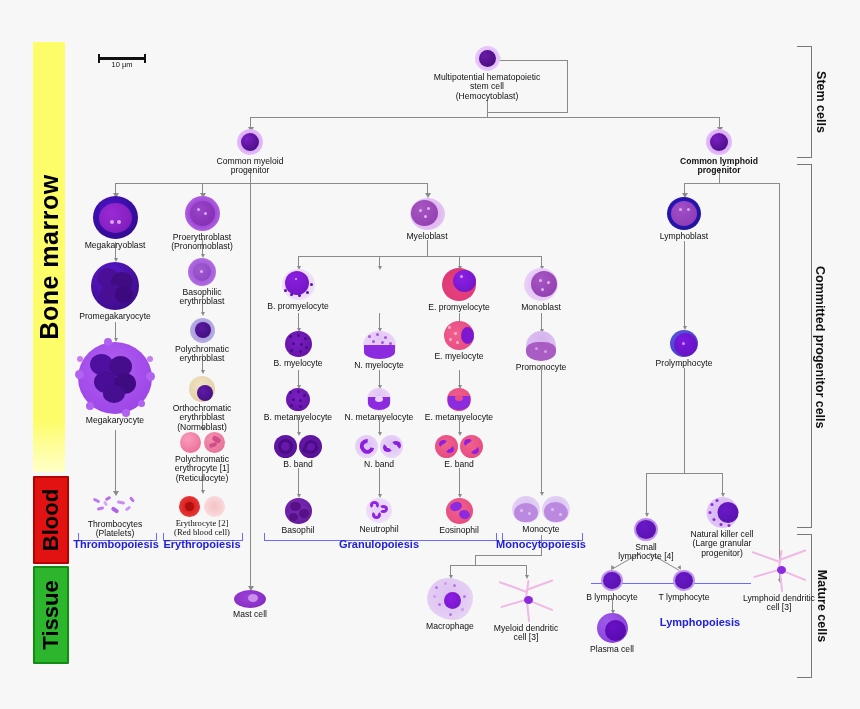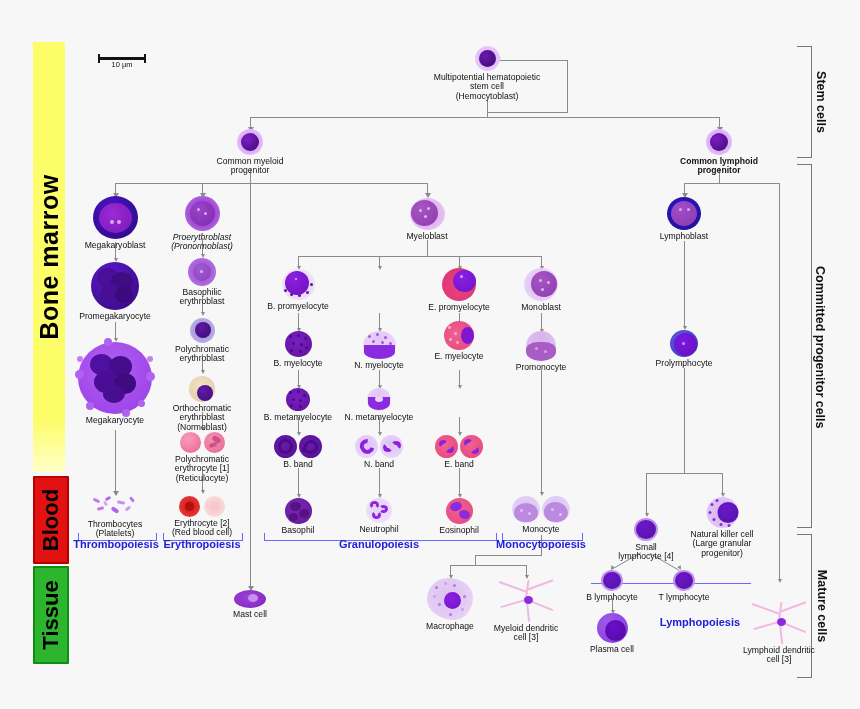--- a/index.html
+++ b/index.html
@@ -311,21 +311,21 @@
   </div>
 
   <div class="node" style="left:202px;top:196px;">
     <div class="cellrow">
       <span class="cell" style="width:35px;height:35px;background:radial-gradient(circle at 50% 50%,#8b2ec9 0%,#a34fd8 55%,#c77ef0 100%);">
         <span class="nuc" style="left:5px;top:5px;width:25px;height:25px;background:radial-gradient(circle at 38% 34%,#9a44c9,#7e2aae);"></span>
         <span class="nuc" style="left:12px;top:12px;width:3px;height:3px;background:#d9a8ef;"></span>
         <span class="nuc" style="left:19px;top:16px;width:3px;height:3px;background:#d9a8ef;"></span>
       </span>
     </div>
-    <div class="caption" style="white-space:pre-line;font-style:italic;">Proerythroblast
+    <div class="caption" style="white-space:pre-line;">Proerythroblast
 (Pronormoblast)</div>
   </div>
 
   <div class="node" style="left:202px;top:258px;">
     <div class="cellrow">
       <span class="cell" style="width:28px;height:28px;background:radial-gradient(circle at 50% 50%,#9b4dd6 0%,#ab66de 60%,#c98df0 100%);">
         <span class="nuc" style="left:5px;top:5px;width:18px;height:18px;background:radial-gradient(circle at 38% 34%,#a05cd0,#8c3fc0);"></span>
         <span class="nuc" style="left:12px;top:12px;width:3px;height:3px;background:#d8b0f0;"></span>
       </span>
     </div>
@@ -360,21 +360,21 @@
       <span class="cell" style="width:21px;height:21px;background:radial-gradient(circle at 38% 32%,#f48fae 0%,#ea7aa0 60%,#e0638d 100%);">
         <span class="nuc" style="left:8px;top:5px;width:9px;height:5px;background:#d14d86;transform:rotate(35deg);border-radius:3px;"></span>
         <span class="nuc" style="left:5px;top:11px;width:8px;height:4px;background:#d14d86;transform:rotate(-20deg);border-radius:3px;"></span>
       </span>
     </div>
     <div class="caption" style="white-space:pre-line;">Polychromatic
 erythrocyte [1]
 (Reticulocyte)</div>
   </div>
 
-  <div class="node" style="left:202px;top:496px;">
+  <div class="node" style="left:202px;top:496px;font-family:Liberation Serif, serif;">
     <div class="cellrow" style="gap:4px;">
       <span class="cell" style="width:21px;height:21px;background:radial-gradient(circle at 50% 50%,#c81414 0%,#e02a2a 45%,#ef4444 100%);">
         <span class="nuc" style="left:6px;top:6px;width:9px;height:9px;background:#b00f0f;"></span>
       </span>
       <span class="cell" style="width:21px;height:21px;background:radial-gradient(circle at 50% 50%,#f5c2c6 0%,#f8d4d7 55%,#fbe4e6 100%);"></span>
     </div>
     <div class="caption" style="white-space:pre-line;">Erythrocyte [2]
 (Red blood cell)</div>
   </div>
 
@@ -501,20 +501,29 @@
   <div class="node" style="left:379px;top:388px;">
     <div class="cellrow">
       <span class="cell" style="width:24px;height:23px;background:radial-gradient(circle at 50% 30%,#e2c4f5 0%,#e9d4f8 60%,#f1e6fb 100%);">
         <span class="nuc" style="left:1px;top:9px;width:22px;height:13px;background:#8c2ae0;border-radius:0 0 50% 50%;"></span>
         <span class="nuc" style="left:8px;top:8px;width:8px;height:6px;background:#e9d4f8;border-radius:50%;"></span>
       </span>
     </div>
     <div class="caption">N. metamyelocyte</div>
   </div>
 
+  <div class="node" style="left:459px;top:388px;">
+    <div class="cellrow">
+      <span class="cell" style="width:24px;height:23px;background:radial-gradient(circle at 45% 40%,#ef6090 0%,#ea4f84 60%,#e34279 100%);">
+        <span class="nuc" style="left:1px;top:8px;width:22px;height:14px;background:#8c2ae0;border-radius:0 0 50% 50%;"></span>
+        <span class="nuc" style="left:8px;top:7px;width:8px;height:6px;background:#ea4f84;border-radius:50%;"></span>
+      </span>
+    </div>
+    <div class="caption">E. metamyelocyte</div>
+  </div>
 
   <div class="node" style="left:298px;top:435px;">
     <div class="cellrow" style="gap:2px;">
       <span class="cell" style="width:23px;height:23px;background:radial-gradient(circle at 45% 40%,#6a1ab0 0%,#5d139c 60%,#4f0e88 100%);">
         <span class="nuc" style="left:4px;top:4px;width:15px;height:15px;border:3px solid #4a0c85;border-radius:50%;box-sizing:border-box;"></span>
       </span>
       <span class="cell" style="width:23px;height:23px;background:radial-gradient(circle at 45% 40%,#6a1ab0 0%,#5d139c 60%,#4f0e88 100%);">
         <span class="nuc" style="left:5px;top:5px;width:14px;height:14px;border:3px solid #4a0c85;border-radius:50% 50% 50% 0;box-sizing:border-box;transform:rotate(20deg);"></span>
       </span>
     </div>
@@ -705,21 +714,21 @@
 
   <div class="node" style="left:612px;top:613px;">
     <div class="cellrow">
       <span class="cell" style="width:31px;height:30px;background:radial-gradient(circle at 35% 30%,#9e5ae8 0%,#8f48e2 60%,#8038d6 100%);">
         <span class="nuc" style="left:8px;top:7px;width:21px;height:21px;background:radial-gradient(circle at 38% 32%,#6a10c8,#5208a4);"></span>
       </span>
     </div>
     <div class="caption">Plasma cell</div>
   </div>
 
-  <div class="node" style="left:779px;top:600px;">
+  <div class="node" style="left:779px;top:548px;">
     <div class="cellrow" style="position:relative;width:60px;height:44px;margin:0 auto;">
       <span class="nuc" style="left:28px;top:18px;width:9px;height:8px;background:#8c2ae0;border-radius:50%;z-index:2;"></span>
       <span class="nuc" style="left:2px;top:8px;width:30px;height:2px;background:#f0b8e4;transform:rotate(20deg);border-radius:1px;"></span>
       <span class="nuc" style="left:4px;top:24px;width:30px;height:2px;background:#f0b8e4;transform:rotate(-16deg);border-radius:1px;"></span>
       <span class="nuc" style="left:30px;top:6px;width:28px;height:2px;background:#f0b8e4;transform:rotate(-20deg);border-radius:1px;"></span>
       <span class="nuc" style="left:30px;top:26px;width:28px;height:2px;background:#f0b8e4;transform:rotate(22deg);border-radius:1px;"></span>
       <span class="nuc" style="left:30px;top:2px;width:2px;height:22px;background:#f0b8e4;transform:rotate(8deg);border-radius:1px;"></span>
       <span class="nuc" style="left:31px;top:22px;width:2px;height:22px;background:#f0b8e4;transform:rotate(-6deg);border-radius:1px;"></span>
     </div>
     <div class="caption" style="white-space:pre-line;">Lymphoid dendritic

